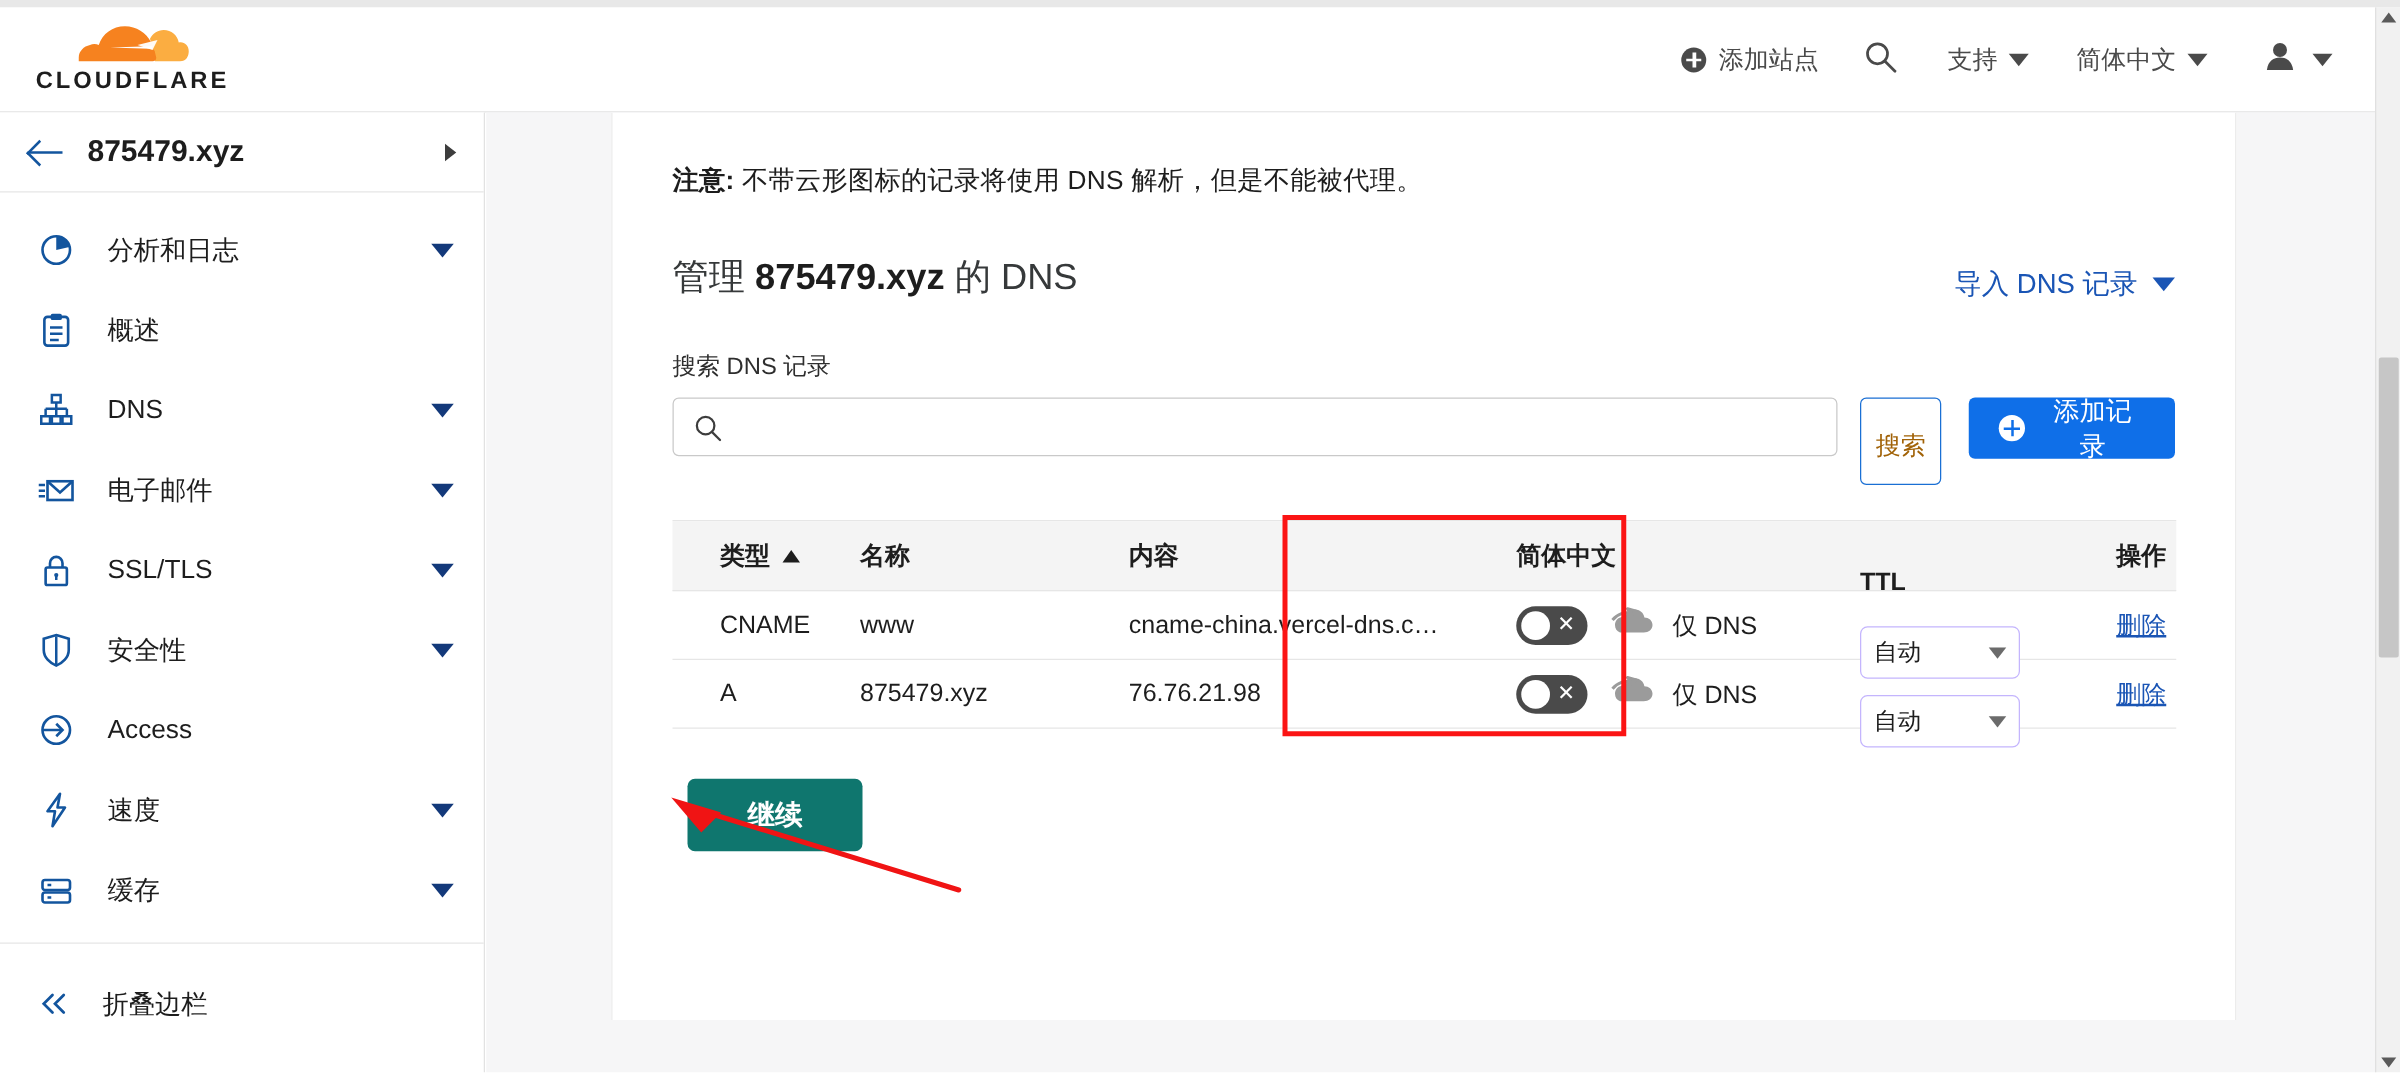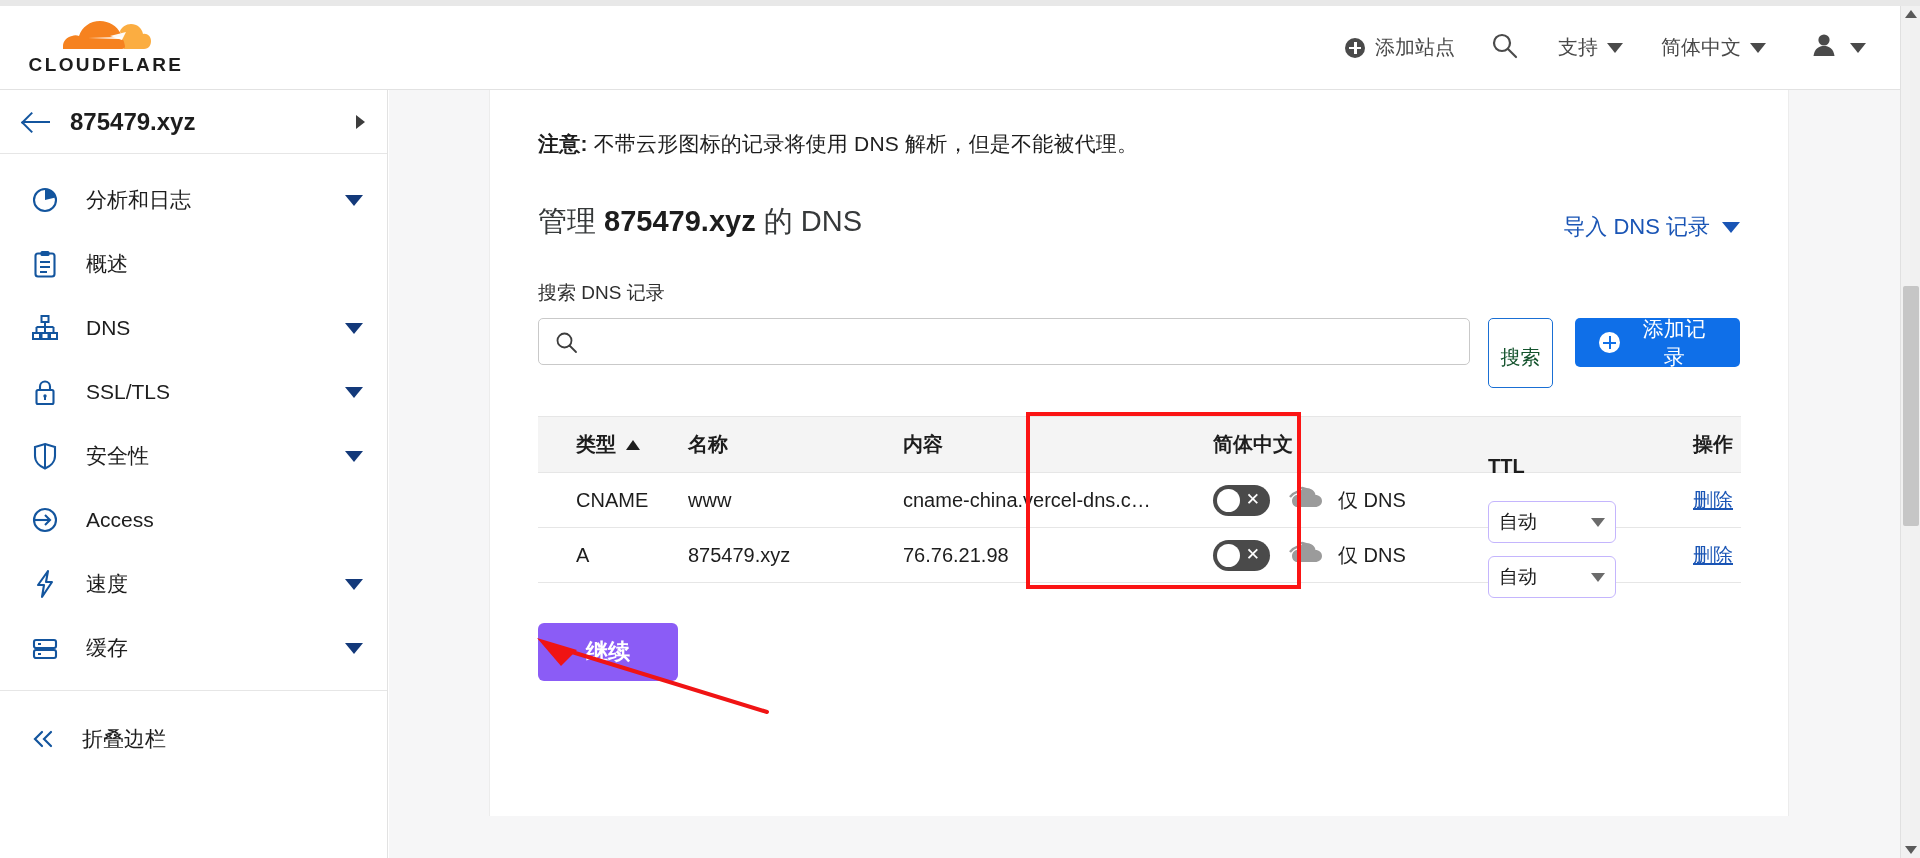--- a/index.html
+++ b/index.html
@@ -87,21 +87,21 @@
   .importlink .caret { width:0;height:0;border-left:9px solid transparent;border-right:9px solid transparent;
                        border-top:11px solid #1a55b5; }
 
   .searchlabel { margin-top:38px; font-size:19px; color:#2e2e2e; }
   .searchrow { margin-top:12px; display:flex; align-items:flex-start; gap:0; }
   .searchbox { position:relative; width:935px; height:47px; border:1px solid #c9c9c9; border-radius:5px; background:#fff; }
   .searchbox .glass { position:absolute; left:16px; top:12px; }
   .searchbox input { position:absolute; left:48px; top:0; width:870px; height:45px; border:0; outline:none;
                      font-size:18px; color:#222; background:transparent; font-family:"Liberation Sans", sans-serif;}
   .btn-search { margin-left:18px; width:66px; height:70px; border:1.6px solid #1a6fd4; border-radius:5px;
-                background:#fff; color:#14532d; font-size:20px; line-height:25px; text-align:center;
+                background:#fff; color:#a16207; font-size:20px; line-height:25px; text-align:center;
                 padding-top:8px; cursor:pointer; font-family:Liberation Serif, serif; }
   .btn-add { margin-left:22px; height:49px; background:#0f6fe8; border:0; border-radius:5px; color:#fff;
              font-size:21px; display:flex; align-items:center; gap:12px; padding:0 24px; cursor:pointer;
              font-family:"Liberation Sans", sans-serif; }
   .btn-add .pc { width:21px;height:21px;border-radius:50%;background:#fff; position:relative; }
   .btn-add .pc::before{content:"";position:absolute;left:4px;top:9.5px;width:13px;height:2.6px;background:#0f6fe8;}
   .btn-add .pc::after {content:"";position:absolute;top:4px;left:9.2px;height:13px;width:2.6px;background:#0f6fe8;}
 
   
   .table { margin-top:28px; width:1203px; border-top:1px solid #e6e6e6; }
@@ -127,22 +127,22 @@
   .ttl-select { width:128px; height:42px; border:1px solid #c4b5fd; border-radius:6px; background:#fff;
                 display:flex; align-items:center; padding:0 10px; cursor:pointer; }
   .ttl-select .val { font-size:19px; color:#1d1d1d; }
   .ttl-select .cv { margin-left:auto; width:0;height:0;border-left:7px solid transparent;border-right:7px solid transparent;
                     border-top:9px solid #6b6b6b; }
   .del-link { font-size:20px; color:#1a55b5; text-decoration:underline; cursor:pointer; }
 
   
   .annot-box { position:absolute; border:4px solid #fb1414; pointer-events:none; }
 
-  .btn-continue { margin-top:40px; width:140px; height:58px; background:#8b5cf6; border:0; border-radius:6px;
-                  color:#fff; font-size:22px; font-weight:bold; cursor:pointer; font-family:"Liberation Sans", sans-serif; }
+  .btn-continue { margin-top:40px; width:140px; height:58px; background:#0f766e; border:0; border-radius:6px;
+                  color:#fff; font-size:22px; font-weight:bold; cursor:pointer; font-family:"Liberation Sans", sans-serif;margin-left:12px; }
 
   .annot-arrow { position:absolute; pointer-events:none; }
 </style>
 </head>
 <body>
 
 <div class="page">
 
   <div class="topstrip"></div>
 
@@ -241,20 +241,33 @@
             <line x1="6.5" y1="14" x2="23.5" y2="14" stroke="#13559e" stroke-width="2"></line>
             <line x1="6.5" y1="14" x2="6.5" y2="20" stroke="#13559e" stroke-width="2"></line>
             <line x1="15" y1="14" x2="15" y2="20" stroke="#13559e" stroke-width="2"></line>
             <line x1="23.5" y1="14" x2="23.5" y2="20" stroke="#13559e" stroke-width="2"></line>
           </svg>
         </span>
         <span class="lbl">DNS</span>
         <span class="exp"></span>
       </div>
 
+      <div class="navitem">
+        <span class="ico">
+          <svg width="30" height="30" viewBox="0 0 30 30">
+            <rect x="8" y="8" width="20" height="15" fill="none" stroke="#13559e" stroke-width="2.1"></rect>
+            <path d="M8 8 L18 17 L28 8" fill="none" stroke="#13559e" stroke-width="2.1"></path>
+            <line x1="1" y1="11" x2="6" y2="11" stroke="#13559e" stroke-width="2"></line>
+            <line x1="1" y1="15.5" x2="6" y2="15.5" stroke="#13559e" stroke-width="2"></line>
+            <line x1="1" y1="20" x2="6" y2="20" stroke="#13559e" stroke-width="2"></line>
+          </svg>
+        </span>
+        <span class="lbl">电子邮件</span>
+        <span class="exp"></span>
+      </div>
 
       <div class="navitem">
         <span class="ico">
           <svg width="30" height="30" viewBox="0 0 30 30">
             <rect x="6.5" y="13" width="17" height="14" rx="1.5" fill="none" stroke="#13559e" stroke-width="2.1"></rect>
             <path d="M10 13 V9.5 A5 5 0 0 1 20 9.5 V13" fill="none" stroke="#13559e" stroke-width="2.1"></path>
             <circle cx="15" cy="19" r="1.7" fill="#13559e"></circle>
             <line x1="15" y1="19" x2="15" y2="23" stroke="#13559e" stroke-width="2"></line>
           </svg>
         </span>

